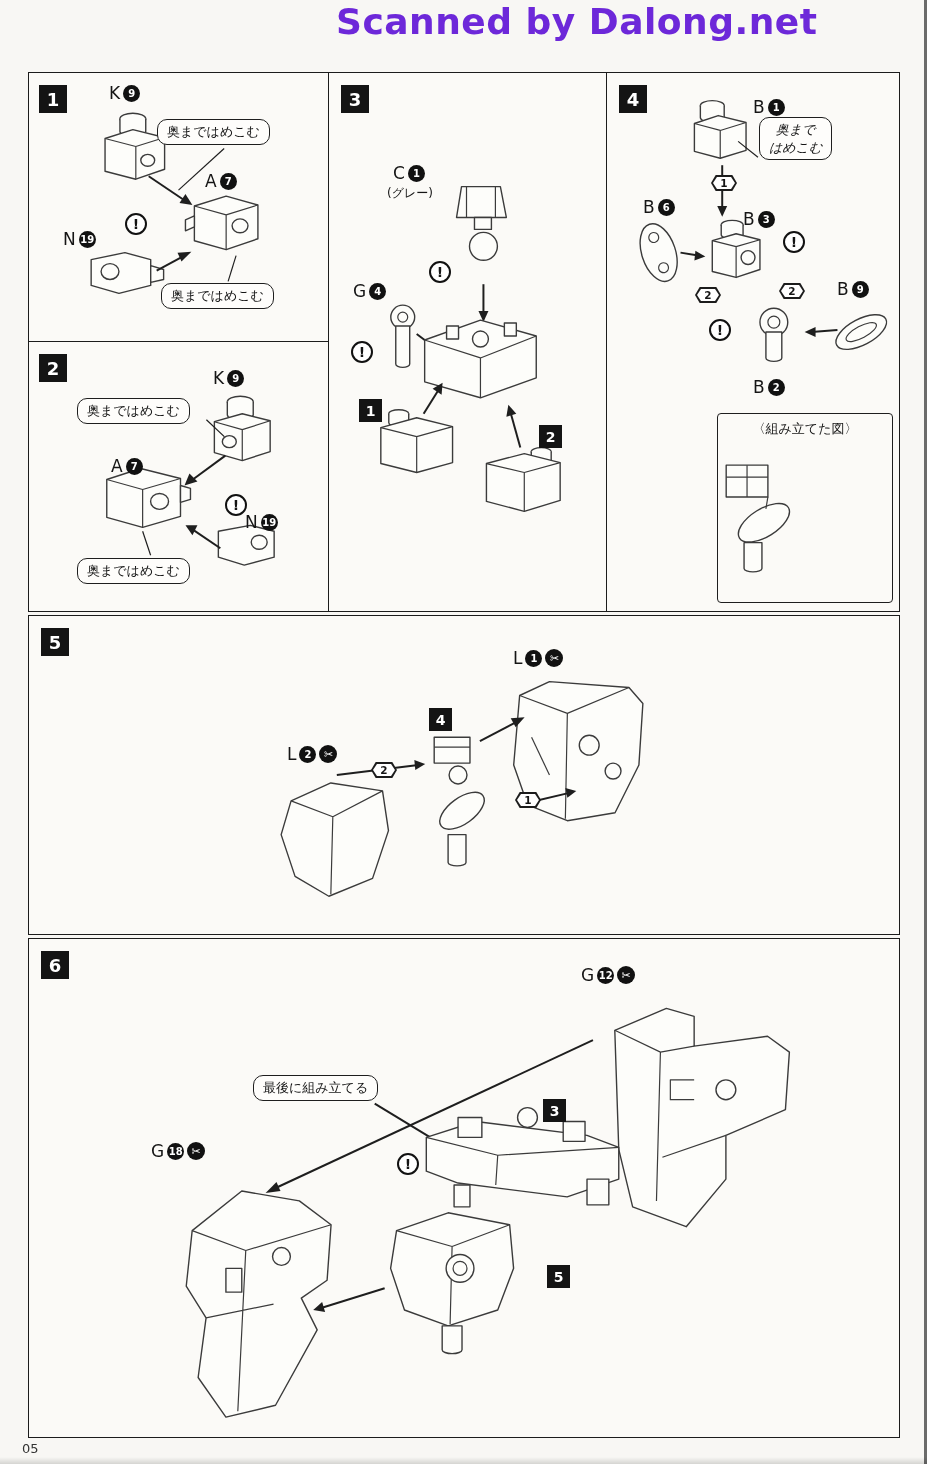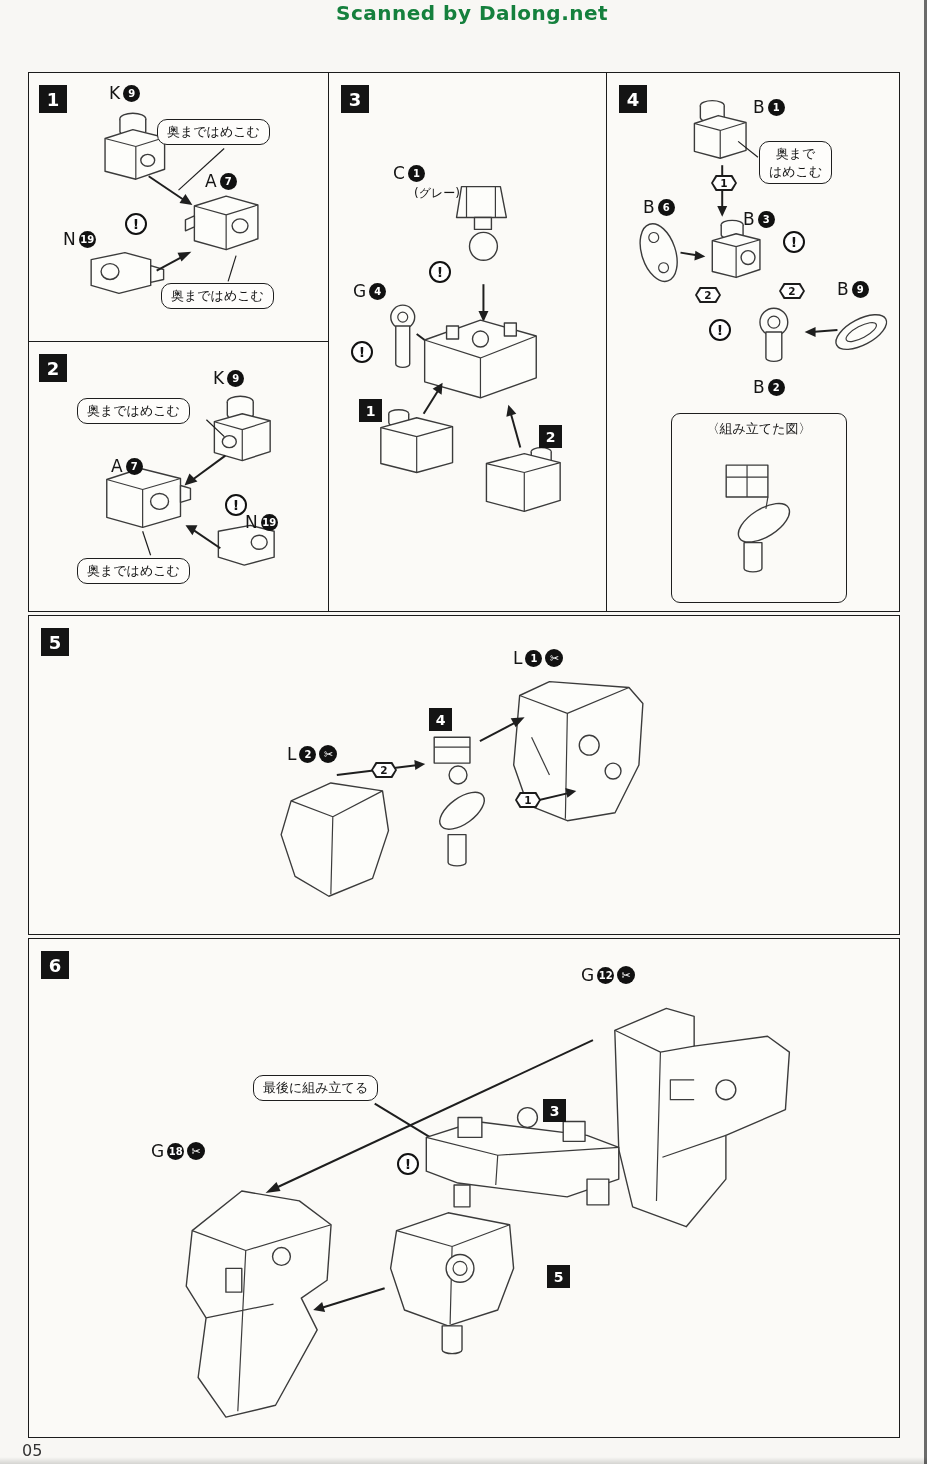--- a/index.html
+++ b/index.html
@@ -2,22 +2,22 @@
 <html><head>
 <meta charset="utf-8">
 <style>
   html,body { margin:0; padding:0; background:#e8e8e4; }
   .page {
     position:relative; width:927px; height:1464px; margin:0 auto;
     background:#f8f7f4; overflow:hidden;
     font-family:"DejaVu Sans","Liberation Sans",sans-serif; color:#151515;
   }
   .watermark {
-    position:absolute; left:336px; top:1px; font-size:20px; font-weight:700;
-    color:#15803d; letter-spacing:.5px; z-index:5; white-space:nowrap;
+    position:absolute; left:336px; top:1px; font-size:36px; font-weight:700;
+    color:#6d28d9; letter-spacing:.5px; z-index:5; white-space:nowrap;
   }
   .title-bar {
     position:absolute; left:28px; top:30px; width:872px; height:30px;
     background:#101010; color:#fff; display:flex; align-items:center;
     padding-left:14px; box-sizing:border-box; z-index:2;
   }
   .title-text { font-size:18px; font-weight:700; letter-spacing:2px; }
   .panel { position:absolute; border:1.6px solid #1c1c1c; box-sizing:border-box; background:#fbfaf7; }
   .art { position:absolute; left:0; top:0; width:100%; height:100%; pointer-events:none; }
   .sh { fill:#fdfdfa; stroke:#3b3b3b; stroke-width:1.4; stroke-linejoin:round; }
@@ -52,26 +52,26 @@
     background:#fff; display:flex; align-items:center; justify-content:center;
     font-size:14px; font-weight:800; box-sizing:border-box; z-index:3;
   }
   .hex { position:absolute; width:26px; height:16px; z-index:3; }
   .hex-outer { position:absolute; inset:0; background:#1c1c1c;
     clip-path:polygon(18% 0,82% 0,100% 50%,82% 100%,18% 100%,0 50%); }
   .hex-inner { position:absolute; inset:2px; background:#fff;
     clip-path:polygon(18% 0,82% 0,100% 50%,82% 100%,18% 100%,0 50%); }
   .hex-num { position:absolute; inset:0; display:flex; align-items:center; justify-content:center;
     font-size:10.5px; font-weight:700; }
-  .gray-note { position:absolute; font-size:12px;margin-left:27px; }
+  .gray-note { position:absolute; font-size:12px; }
   .assembled-box {
-    position:absolute; border:1.6px solid #1e1e1e; border-radius:9px; box-sizing:border-box; z-index:2;
+    position:absolute; border:1.6px solid #1e1e1e; border-radius:4px; box-sizing:border-box; z-index:2;margin-left:46px;
   }
   .assembled-label { text-align:center; font-size:13px; padding-top:6px; }
-  .page-num { position:absolute; left:22px; top:1441px; font-size:16px; color:#333; }
+  .page-num { position:absolute; left:22px; top:1441px; font-size:13px; color:#333; }
   .scan-edge { position:absolute; right:0; top:0; width:3px; height:100%; background:#3c3c3c; opacity:.75; }
   .scan-bottom { position:absolute; left:0; bottom:0; width:100%; height:7px;
     background:linear-gradient(to bottom, rgba(0,0,0,0), rgba(0,0,0,.14)); }
 </style>
 </head>
 <body>
 
 <div class="page">
 
   <div class="watermark">Scanned by Dalong.net</div>
@@ -237,21 +237,21 @@
         <ellipse class="sh" cx="158" cy="452" rx="29" ry="14"></ellipse>
       </g>
       <path class="sh" d="M138 472 h18 v26 a9 3.5 0 0 1 -18 0 Z"></path>
       <line class="ln" x1="162" y1="426" x2="160" y2="438"></line>
     </svg>
     <div class="badge" style="left:12px;top:12px;">4</div>
     <div class="plabel" style="left:146px;top:24px;">
       <span>B</span>
       <span class="cnum">1</span>
     </div>
-    <div class="callout callout-2line" style="left:152px;top:68px;">
+    <div class="callout callout-2line" style="left:152px;top:44px;font-style:italic;">
       <span>奥まで</span>
       <span>はめこむ</span>
     </div>
     <div class="hex" style="left:104px;top:102px;">
       <span class="hex-outer"></span>
       <span class="hex-inner"></span>
       <span class="hex-num">1</span>
     </div>
     <div class="plabel" style="left:36px;top:124px;">
       <span>B</span>

